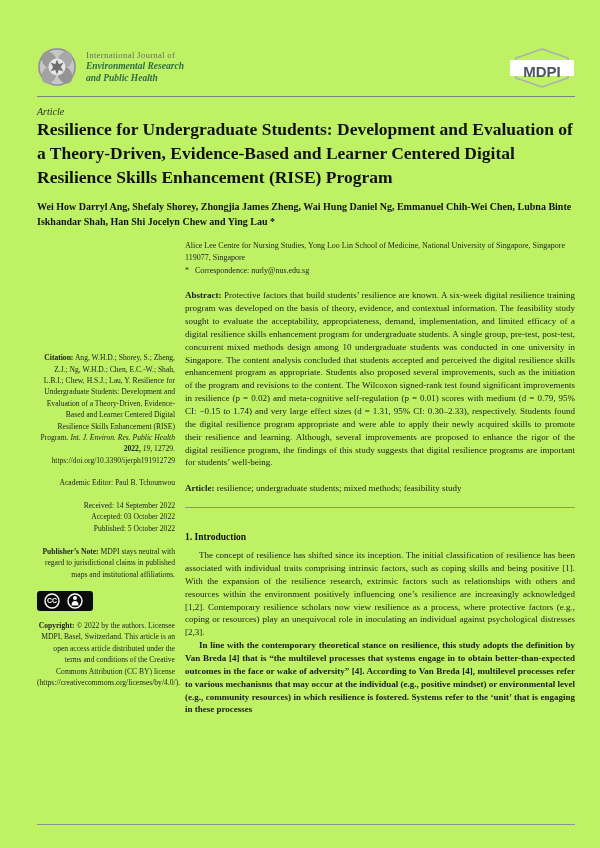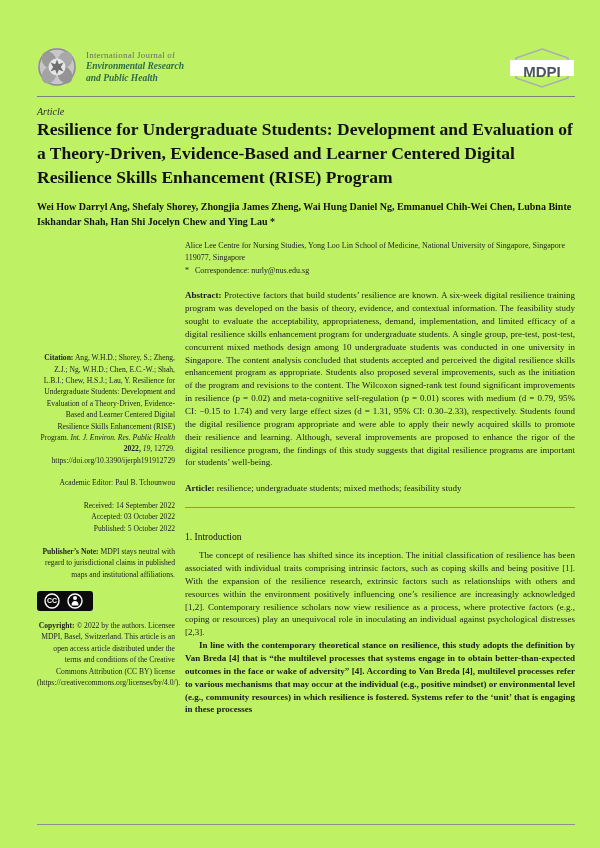--- a/index.html
+++ b/index.html
@@ -36,21 +36,21 @@
   .italic { font-style: italic; }
   .bold { font-weight: bold; }
   .dates-block div { line-height: 1.55; }
 
   .cc-badge { display: block; margin: 2px 0 9px 0; }
 
   .main-col { flex: 1; margin-left: 10px; font-size: 9px; color: #1b1b1b; }
   .abstract { text-align: justify; line-height: 1.43; }
   .keywords { margin-top: 13px; line-height: 1.43; }
   .kw-rule { border-bottom: 1px solid #8f8f8f; margin-top: 12px; }
-  .section-heading { margin-top: 24px; font-size: 9.5px; font-weight: normal; color: #121212; }
+  .section-heading { margin-top: 24px; font-size: 9.5px; font-weight: bold; color: #121212; }
   .body-para { margin-top: 7px; text-align: justify; line-height: 1.43; text-indent: 14px; }
   .body-para.cont { margin-top: 0; font-weight: bold; }
 
   
   .footer { position: absolute; left: 37px; right: 25px; bottom: 16px; font-size: 7.6px; color: #222; }
   .footer-rule { border-bottom: 1px solid #8f8f8f; margin-bottom: 7px; }
   .footer-row { display: flex; justify-content: space-between; }
 </style>
 </head>
 <body>

